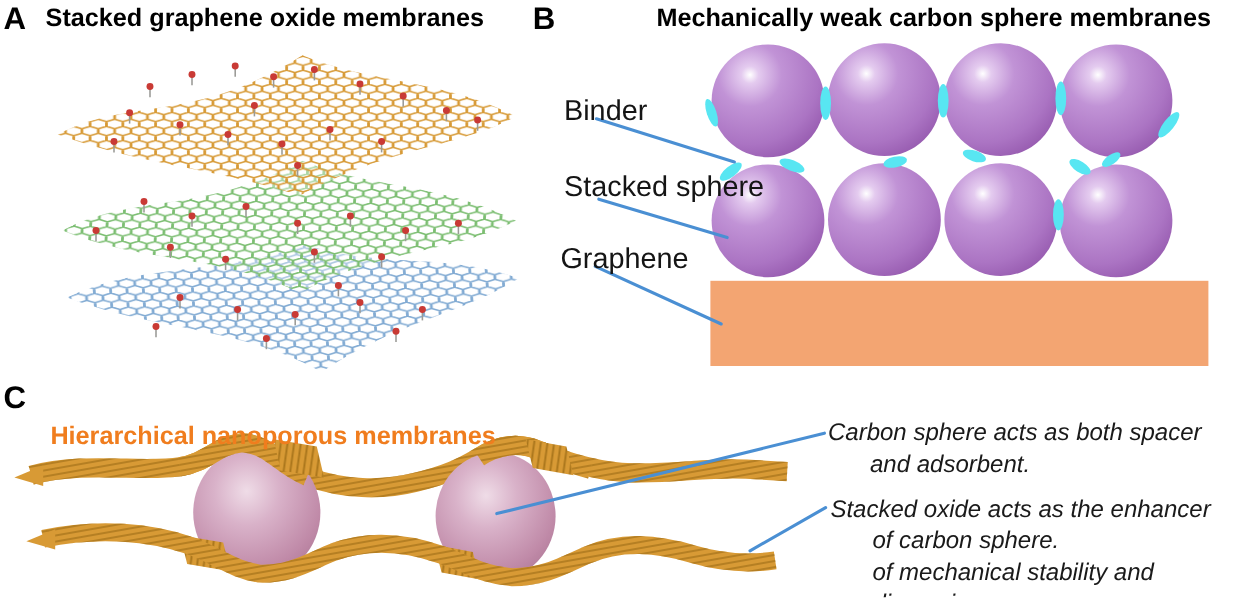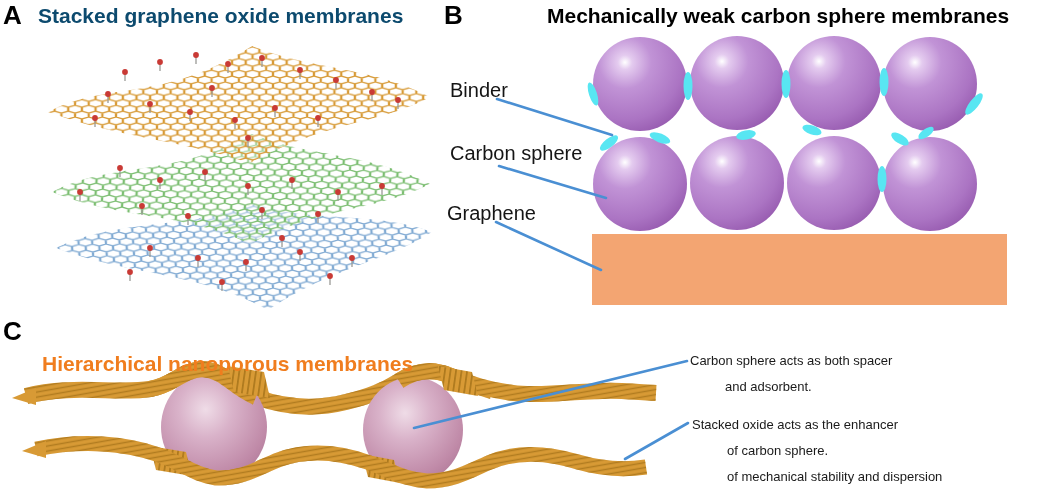--- a/index.html
+++ b/index.html
@@ -4,25 +4,25 @@
 <style>
   html,body{margin:0;padding:0;background:#ffffff;}
   .canvas{
     position:relative;width:1050px;height:498px;background:#ffffff;
     font-family:"Liberation Sans", sans-serif;overflow:hidden;
   }
   .canvas svg{position:absolute;left:0;top:0;}
   .txt{position:absolute;white-space:nowrap;color:#111;}
   .panel-letter{font-size:26px;font-weight:bold;color:#000;line-height:1;}
   .panel-title{font-size:21px;font-weight:bold;line-height:1.1;}
-  .title-a{color:#0c4a6e;}
+  .title-a{color:#000000;}
   .title-b{color:#000000;}
   .title-c{color:#f07d1e;margin-top:32px;}
-  .b-label{font-size:20px;color:#151515;}
-  .note{position:absolute;font-size:13px;line-height:26px;color:#1a1a1a;}
+  .b-label{font-size:24px;color:#151515;margin-left:20px;}
+  .note{position:absolute;font-size:20px;line-height:26px;color:#1a1a1a;font-style:italic;}
   .note .cont{padding-left:8px;margin-left:27px;}
 </style>
 </head>
 <body>
 
 <div class="canvas">
 
   <svg width="1050" height="498" viewBox="0 0 1050 498">
     <defs>
       <pattern id="hexO" width="13" height="22.5" patternUnits="userSpaceOnUse" patternTransform="scale(1.05,0.52)">
@@ -218,21 +218,21 @@
     </g>
   </svg>
 
   <div class="txt panel-letter" style="left:3px;top:2px">A</div>
   <div class="txt panel-title title-a" style="left:38px;top:4px">Stacked graphene oxide membranes</div>
 
   <div class="txt panel-letter" style="left:444px;top:2px">B</div>
   <div class="txt panel-title title-b" style="left:547px;top:4px">Mechanically weak carbon sphere membranes</div>
 
   <div class="txt b-label" style="left:450px;top:79px">Binder</div>
-  <div class="txt b-label" style="left:450px;top:142px">Carbon sphere</div>
+  <div class="txt b-label" style="left:450px;top:142px">Stacked sphere</div>
   <div class="txt b-label" style="left:447px;top:202px">Graphene</div>
 
   <div class="txt panel-letter" style="left:3px;top:318px">C</div>
   <div class="txt panel-title title-c" style="left:42px;top:320px">Hierarchical nanoporous membranes</div>
 
   <div class="note" style="left:690px;top:348px">
     <div>Carbon sphere acts as both spacer</div>
     <div class="cont">and adsorbent.</div>
   </div>
   <div class="note" style="left:692px;top:412px">

